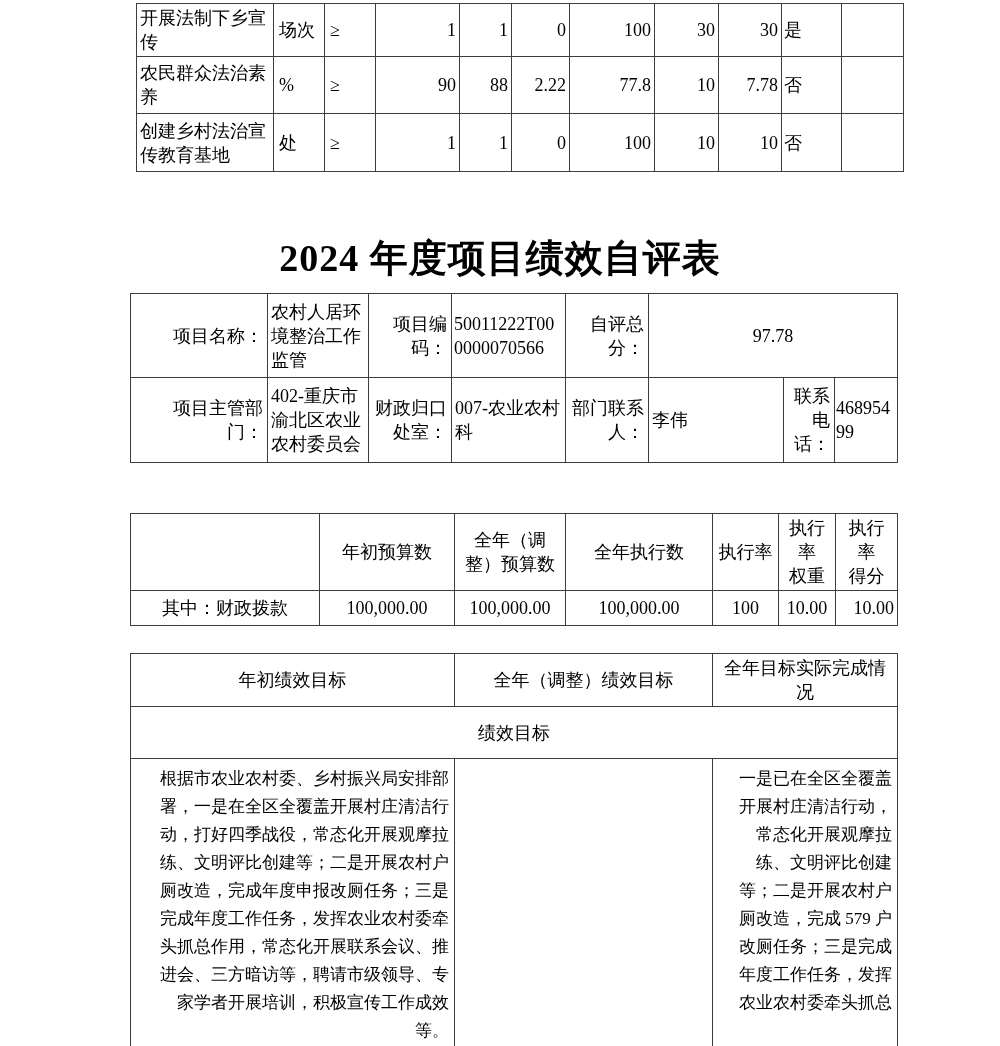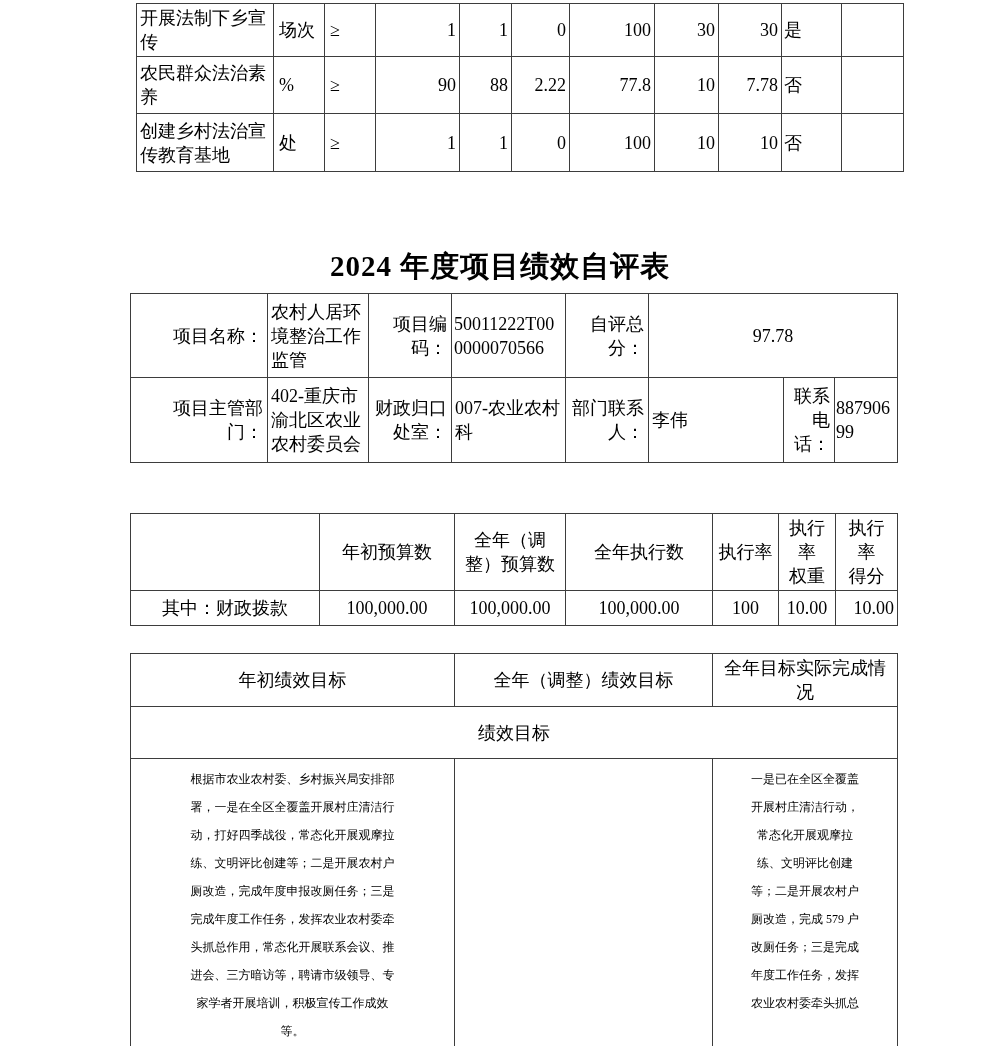--- a/index.html
+++ b/index.html
@@ -34,31 +34,31 @@
   td.flag  { text-align:left;  padding-left:2px; }
   td.lab   { text-align:right; padding-right:4px; }
   td.val   { text-align:left;  padding-left:3px; }
   td.code  { text-align:left;  padding-left:2px; word-break:break-all; }
   td.ctr   { text-align:center;margin-left:16px; }
   td.cnum  { text-align:center; }
   td.rnum  { text-align:right; padding-right:3px; }
   td.tight { padding-left:1px; padding-right:1px; text-align:left; }
   td.goal  {
     vertical-align:top;
-    text-align:center;
-    font-size:12px;
+    text-align:right;
+    font-size:17px;
     line-height:28px;
     padding:6px 5px 0 5px;
   }
   .title {
     position:absolute;
-    top:248px; left:0;
+    top:240px; left:0;
     width:1000px;
     text-align:center;
-    font-size:29px;
+    font-size:38px;
     font-weight:bold;
     line-height:36px;
     letter-spacing:1px;
   }
 </style>
 </head>
 <body>
 
 <div class="sheet">
 
@@ -158,21 +158,21 @@
       <td class="lab">财政归口
 处室：</td>
       <td class="val">007-农业农村
 科</td>
       <td class="lab">部门联系
 人：</td>
       <td class="val">李伟</td>
       <td class="lab">联系
 电
 话：</td>
-      <td class="tight">887906
+      <td class="tight">468954
 99</td>
     </tr>
   </tbody>
     </table>
 
   <table class="doc-table" style="left:130px;top:513px;width:768px;">
     <colgroup>
       <col style="width:189px">
         <col style="width:135px">
         <col style="width:111px">

